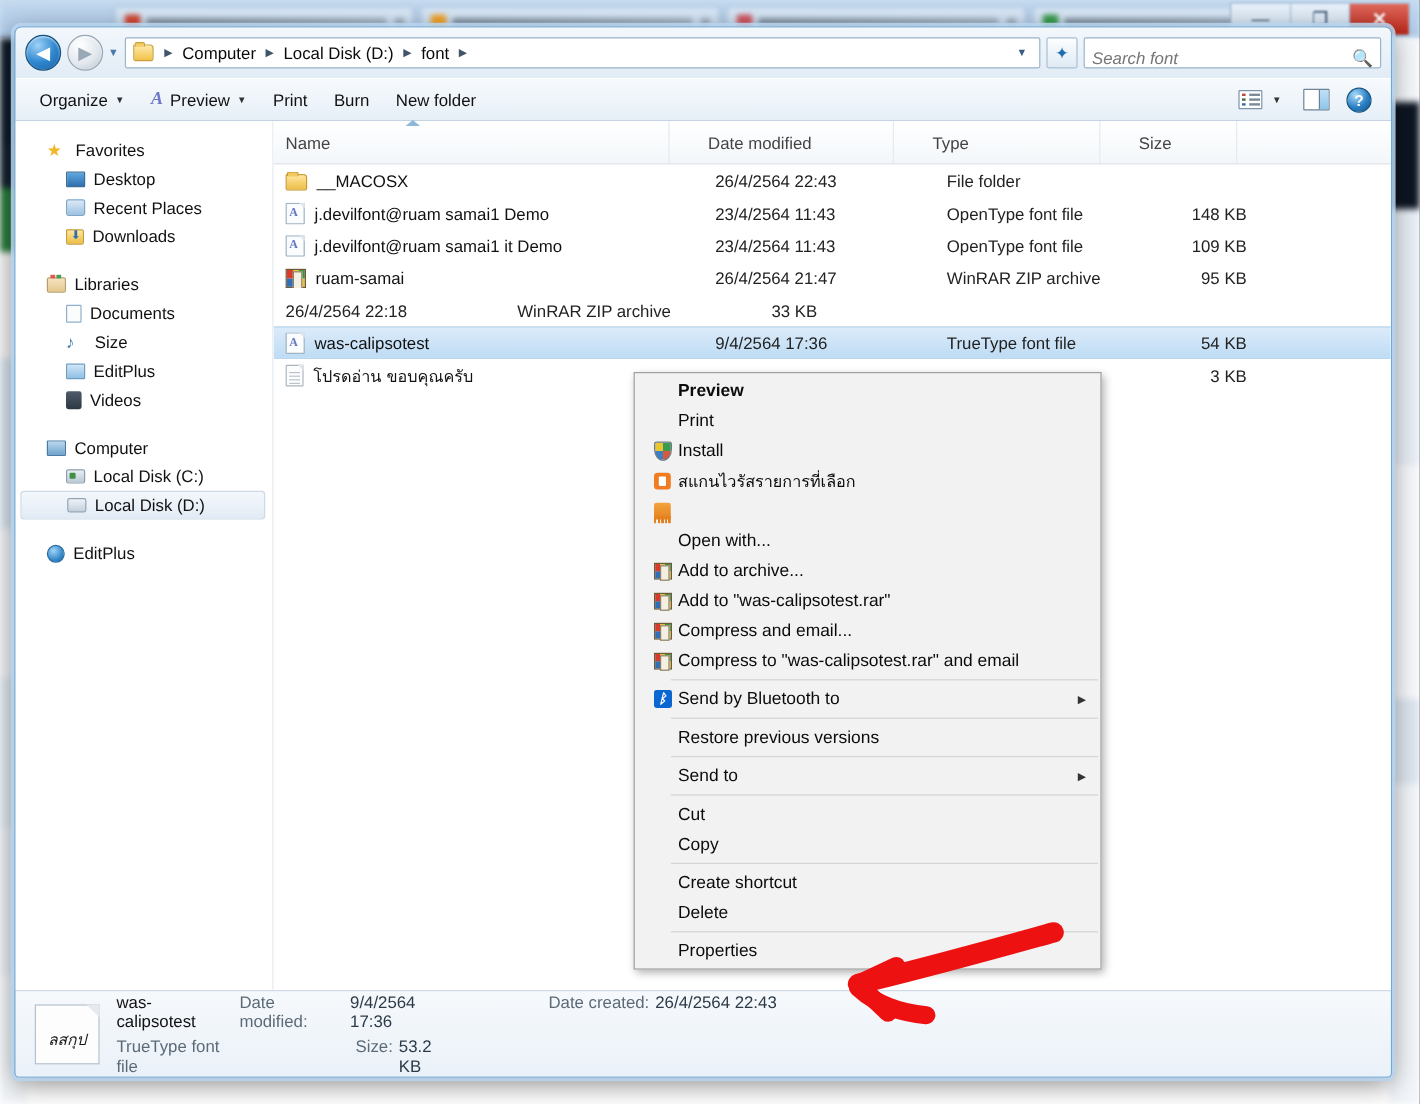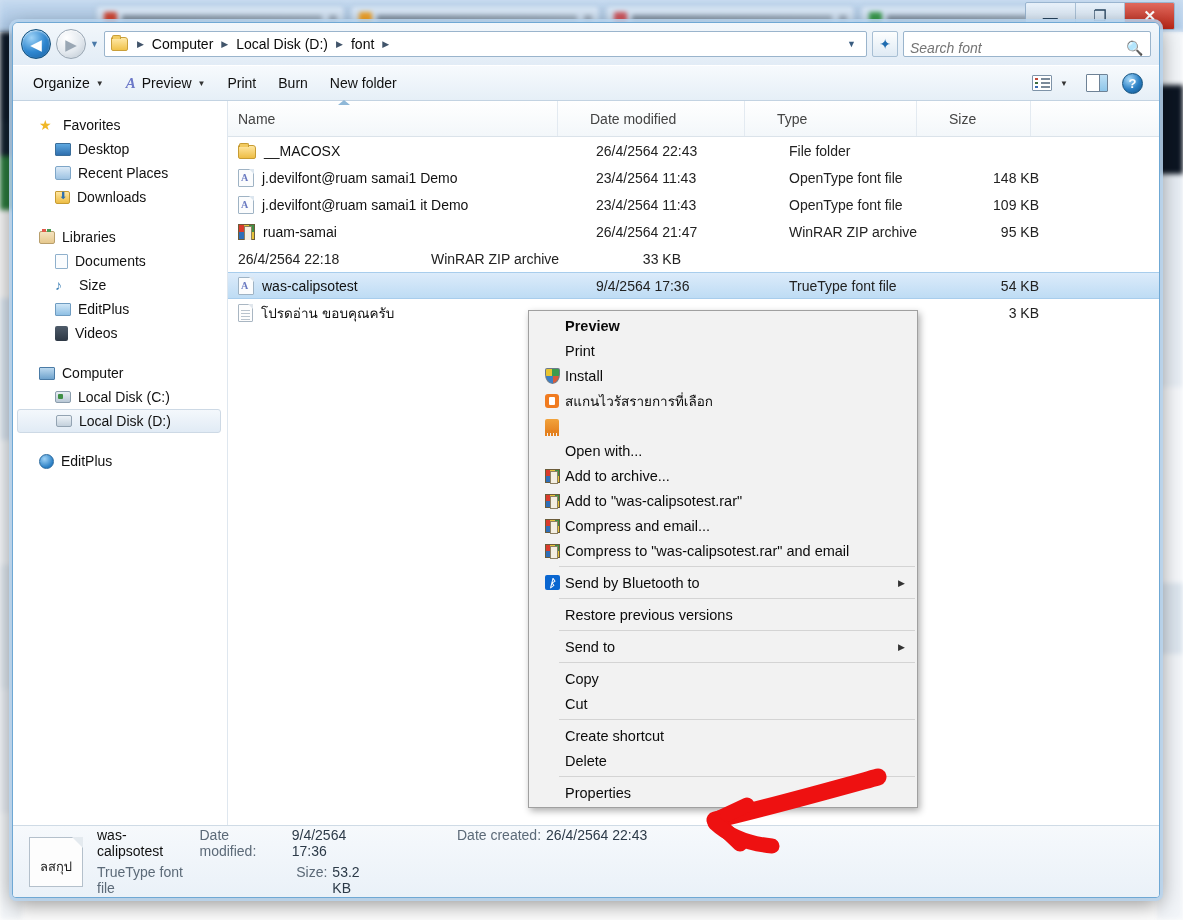--- a/index.html
+++ b/index.html
@@ -250,21 +250,21 @@
     border-style: solid; border-color: transparent #e0e6ec transparent transparent;
   }
 
   
   .details {
     height: 72px; flex: none; border-top: 1px solid #cfdbe6;
     background: linear-gradient(#f6f9fc,#eaf1f8);
     display: flex; align-items: center; padding: 0 16px; gap: 14px;
   }
   .dpreview {
-    width: 54px; height: 50px; background: #fdfdfd; border: 1px solid #b4c0cb; position: relative; flex: none;
+    width: 54px; height: 50px; background: #fdfdfd; border: 1px solid #b4c0cb; position: relative; flex: none; font-style: italic;
   }
   .dpreview:after { content:''; position:absolute; right:-1px; top:-1px; border-width:0 11px 11px 0;
                     border-style: solid; border-color: transparent #e4eaef transparent transparent; }
   .dpreview span {
     position: absolute; left: 0; right: 0; bottom: 9px; text-align: center;
     font-size: 13px; color: #1b1b1b; font-family: "DejaVu Sans", sans-serif;
   }
   .dinfo { display: flex; flex-direction: column; gap: 5px; font-size: 14px; }
   .drow1, .drow2 { display: flex; align-items: baseline; }
   .dname { font-weight: normal; color: #101010; margin-right: 10px; }
@@ -711,25 +711,25 @@
   </div>
   <div class="msep"></div>
   <div class="mi">
     <span class="mi-ico"></span>
     <span class="mi-label">Send to</span>
     <span class="mi-arrow">▶</span>
   </div>
   <div class="msep"></div>
   <div class="mi">
     <span class="mi-ico"></span>
+    <span class="mi-label">Cut</span>
+  </div>
+  <div class="mi">
+    <span class="mi-ico"></span>
     <span class="mi-label">Copy</span>
-  </div>
-  <div class="mi">
-    <span class="mi-ico"></span>
-    <span class="mi-label">Cut</span>
   </div>
   <div class="msep"></div>
   <div class="mi">
     <span class="mi-ico"></span>
     <span class="mi-label">Create shortcut</span>
   </div>
   <div class="mi">
     <span class="mi-ico"></span>
     <span class="mi-label">Delete</span>
   </div>

